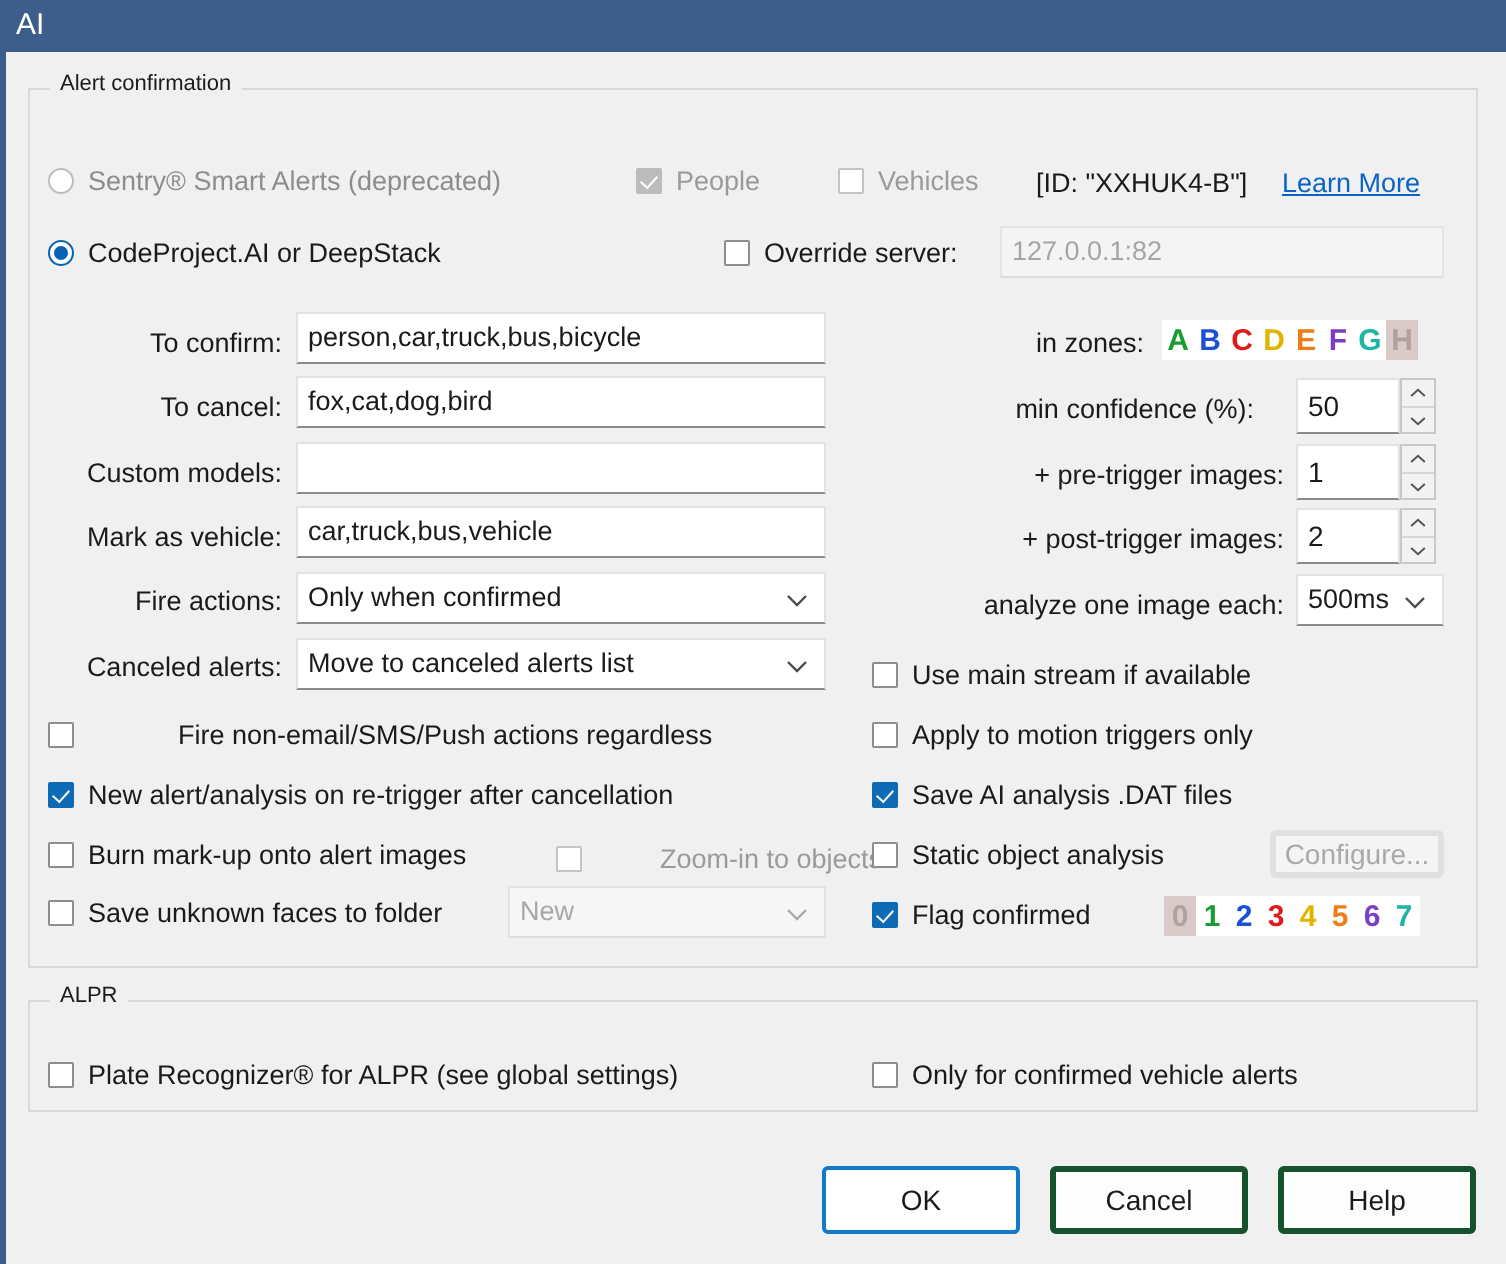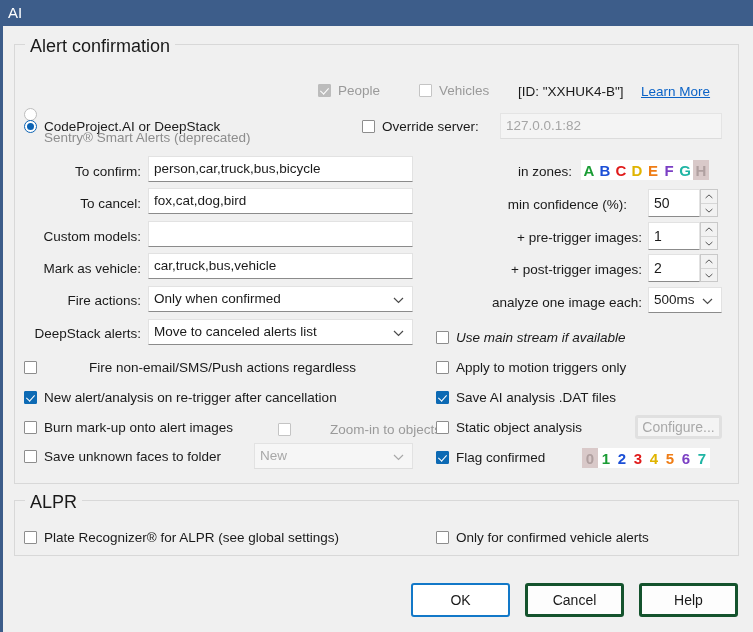--- a/index.html
+++ b/index.html
@@ -32,21 +32,21 @@
 
   
   .groupbox {
     position: absolute;
     border: 1px solid #d8d8d8;
     background: transparent;
   }
   .groupbox > .gb-title {
     position: absolute; top: -9px; left: 10px;
     background: #f0f0f0; padding: 0 5px;
-    font-size: 18px; color: #1a1a1a;
+    font-size: 11px; color: #1a1a1a;
     white-space: nowrap;
   }
   #gb-alert { left: 14px; top: 44px; width: 725px; height: 440px; }
   #gb-alpr  { left: 14px; top: 500px; width: 725px; height: 56px; }
 
   
   .lbl {
     position: absolute; white-space: nowrap;
     font-size: 13.5px; color: #1a1a1a; line-height: 16px;
   }
@@ -59,21 +59,21 @@
     border: 1px solid #8d8d8d; background: #ffffff;
     display: inline-block; position: relative; flex: 0 0 auto;
   }
   .radio.dim { border-color: #bdbdbd; }
   .radio.checked { border: 1px solid #0b63b4; background: #ffffff; }
   .radio.checked::after {
     content: ""; position: absolute; left: 2px; top: 2px;
     width: 7px; height: 7px; border-radius: 50%; background: #0b63b4;
   }
   .radio-row .rtext { margin-left: 7px; font-size: 13.5px; }
-  .radio-row .rtext.dim { color: #8d8d8d; margin-top: 47px; }
+  .radio-row .rtext.dim { color: #8d8d8d; }
 
   
   .cb-row { position: absolute; display: flex; align-items: center; white-space: nowrap; }
   .cbox {
     width: 13px; height: 13px; flex: 0 0 auto;
     border: 1px solid #8d8d8d; background: #ffffff;
     border-radius: 1px; position: relative;
   }
   .cbox.dim { border-color: #c4c4c4; }
   .cbox.checked { background: #0d6ab4; border-color: #0d6ab4; }
@@ -211,21 +211,21 @@
   <div class="lbl right" style="left:0px; top:293px; width:141px;">Fire actions:</div>
   <div class="combo" style="left:148px; top:286px; width:265px;">
     <span>Only when confirmed</span>
     <span class="chev">
       <svg width="11" height="7" viewBox="0 0 11 7">
           <path d="M1 1 L5.5 5.5 L10 1" stroke="#4a4a4a" stroke-width="1.2" fill="none"></path>
         </svg>
     </span>
   </div>
 
-  <div class="lbl right" style="left:0px; top:326px; width:141px;">DeepStack alerts:</div>
+  <div class="lbl right" style="left:0px; top:326px; width:141px;">Canceled alerts:</div>
   <div class="combo" style="left:148px; top:319px; width:265px;">
     <span>Move to canceled alerts list</span>
     <span class="chev">
       <svg width="11" height="7" viewBox="0 0 11 7">
           <path d="M1 1 L5.5 5.5 L10 1" stroke="#4a4a4a" stroke-width="1.2" fill="none"></path>
         </svg>
     </span>
   </div>
 
   <div class="lbl right" style="left:430px; top:164px; width:142px;">in zones:</div>
@@ -323,21 +323,21 @@
   </div>
   <div class="combo disabled" style="left:254px; top:443px; width:159px;">
     <span>New</span>
     <span class="chev">
       <svg width="11" height="7" viewBox="0 0 11 7">
           <path d="M1 1 L5.5 5.5 L10 1" stroke="#a8a8a8" stroke-width="1.2" fill="none"></path>
         </svg>
     </span>
   </div>
 
-  <div class="cb-row" style="left:436px; top:330px;font-style:italic;">
+  <div class="cb-row" style="left:436px; top:330px;">
     <span class="cbox"></span>
     <span class="ctext">Use main stream if available</span>
   </div>
   <div class="cb-row" style="left:436px; top:360px;">
     <span class="cbox"></span>
     <span class="ctext">Apply to motion triggers only</span>
   </div>
   <div class="cb-row" style="left:436px; top:390px;">
     <span class="cbox checked"></span>
     <span class="ctext">Save AI analysis .DAT files</span>

